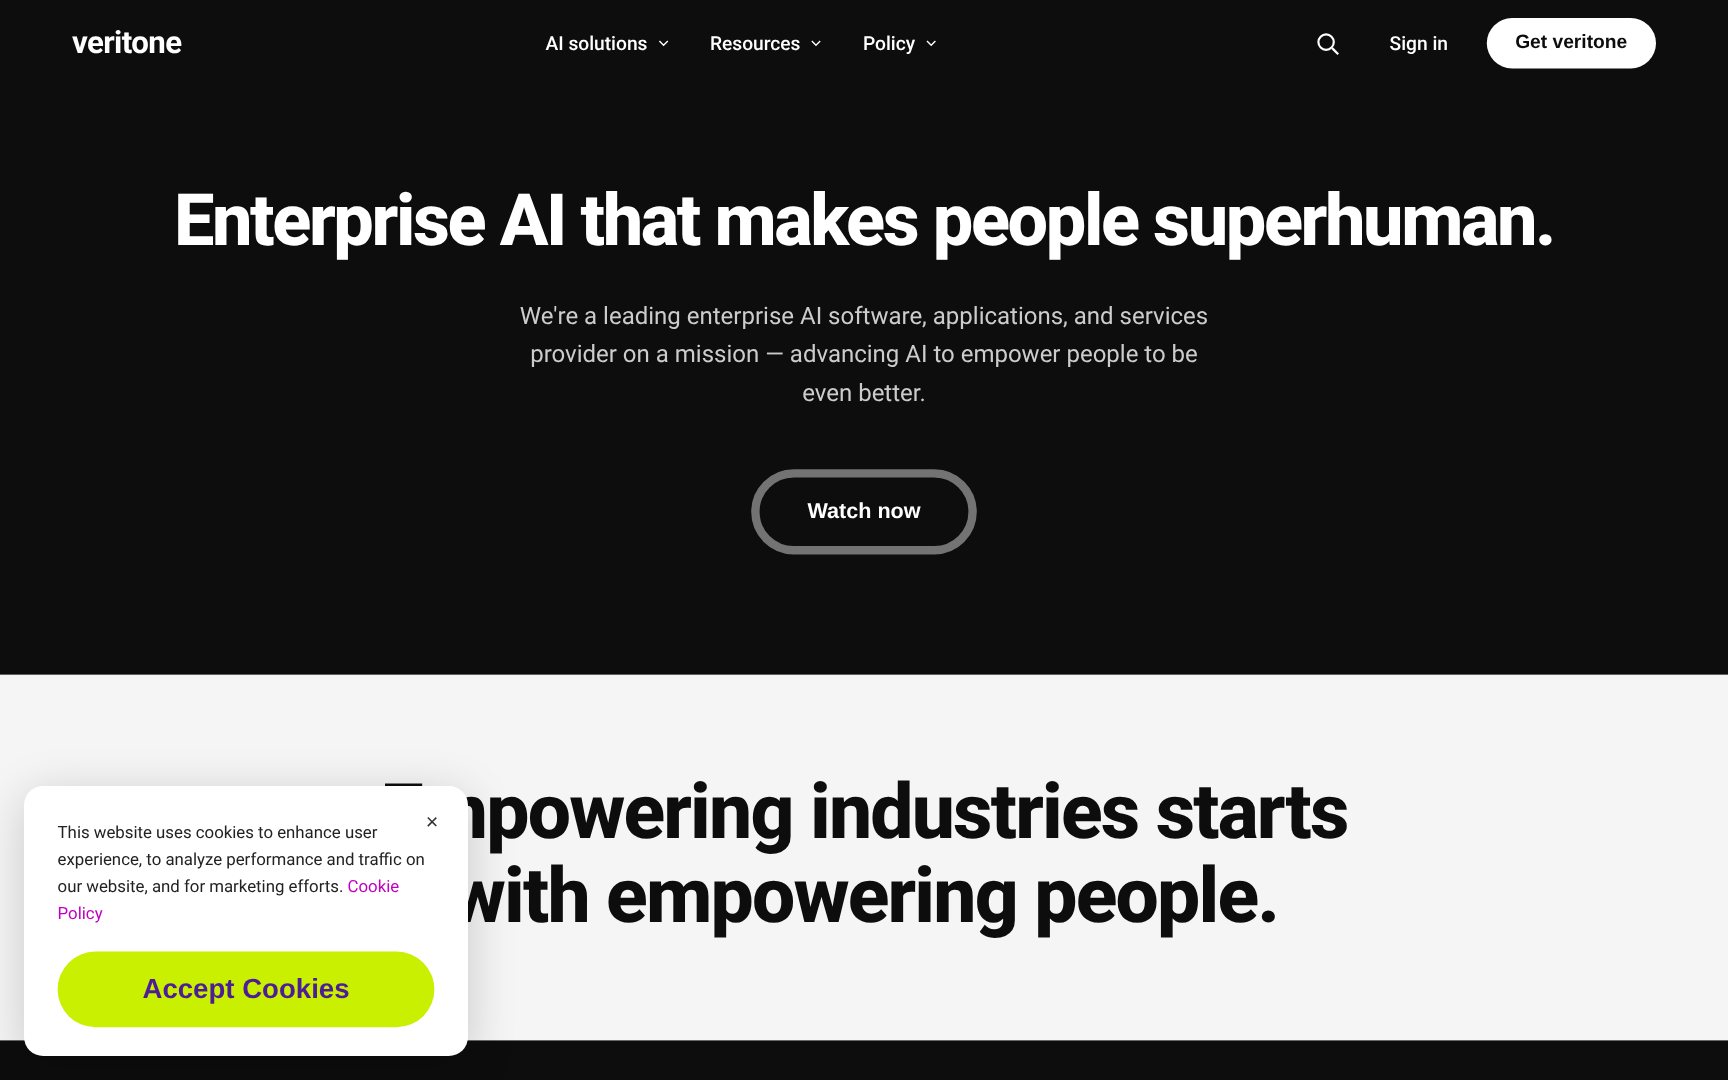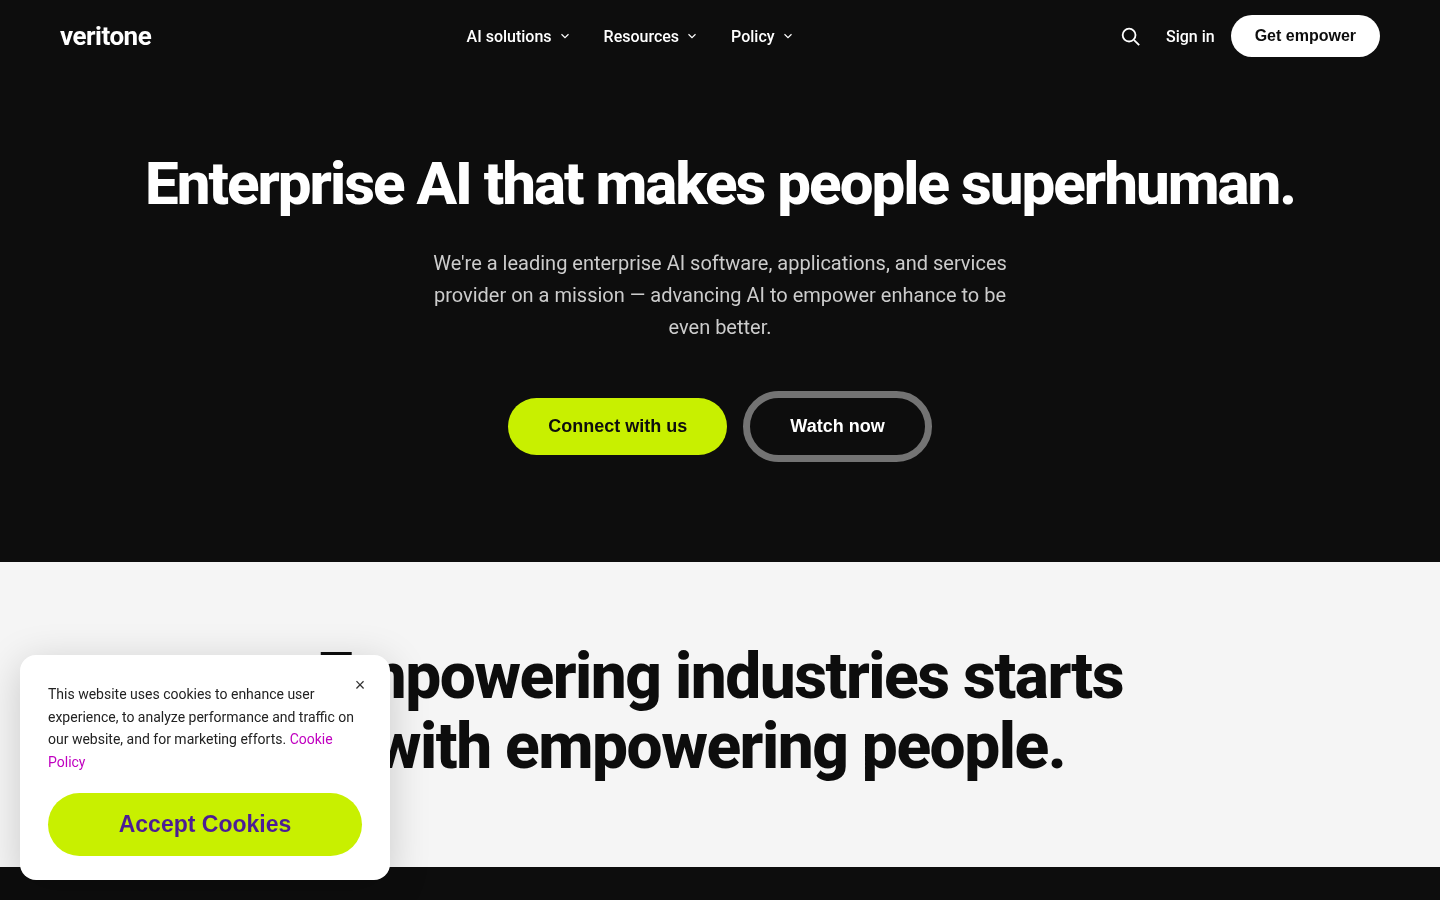--- a/index.html
+++ b/index.html
@@ -65,20 +65,21 @@
       width: 14px;
       height: 14px;
       fill: none;
       stroke: #ffffff;
       stroke-width: 2;
     }
 
     .nav-actions {
       display: flex;
       align-items: center;
+      gap: 16px;
     }
 
     .search-icon-btn {
       width: 40px;
       height: 40px;
       display: flex;
       align-items: center;
       justify-content: center;
       cursor: pointer;
       border-radius: 8px;
@@ -277,29 +278,28 @@
   </div>
 
   <div class="nav-actions">
     <div class="search-icon-btn">
       <svg class="search-svg" viewBox="0 0 24 24">
         <circle cx="11" cy="11" r="7"></circle>
         <line x1="16.5" y1="16.5" x2="22" y2="22"></line>
       </svg>
     </div>
     <span class="signin-link">Sign in</span>
-    <button class="get-started-btn">Get empower</button>
+    <button class="get-started-btn">Get veritone</button>
   </div>
 </nav>
 
 <section class="hero">
   <h1 class="hero-title">Enterprise AI that makes people superhuman.</h1>
-  <p class="hero-subtitle">We're a leading enterprise AI software, applications, and services provider on a mission — advancing AI to empower enhance to be even better.</p>
+  <p class="hero-subtitle">We're a leading enterprise AI software, applications, and services provider on a mission — advancing AI to empower people to be even better.</p>
   <div class="hero-buttons">
-    <button class="connect-btn">Connect with us</button>
     <button class="watch-btn">Watch now</button>
   </div>
 </section>
 
 <section class="section-two">
   <h2 class="section-two-title">
     <span>Empowering industries starts with empowering people.</span>
   </h2>
 
 </section>

